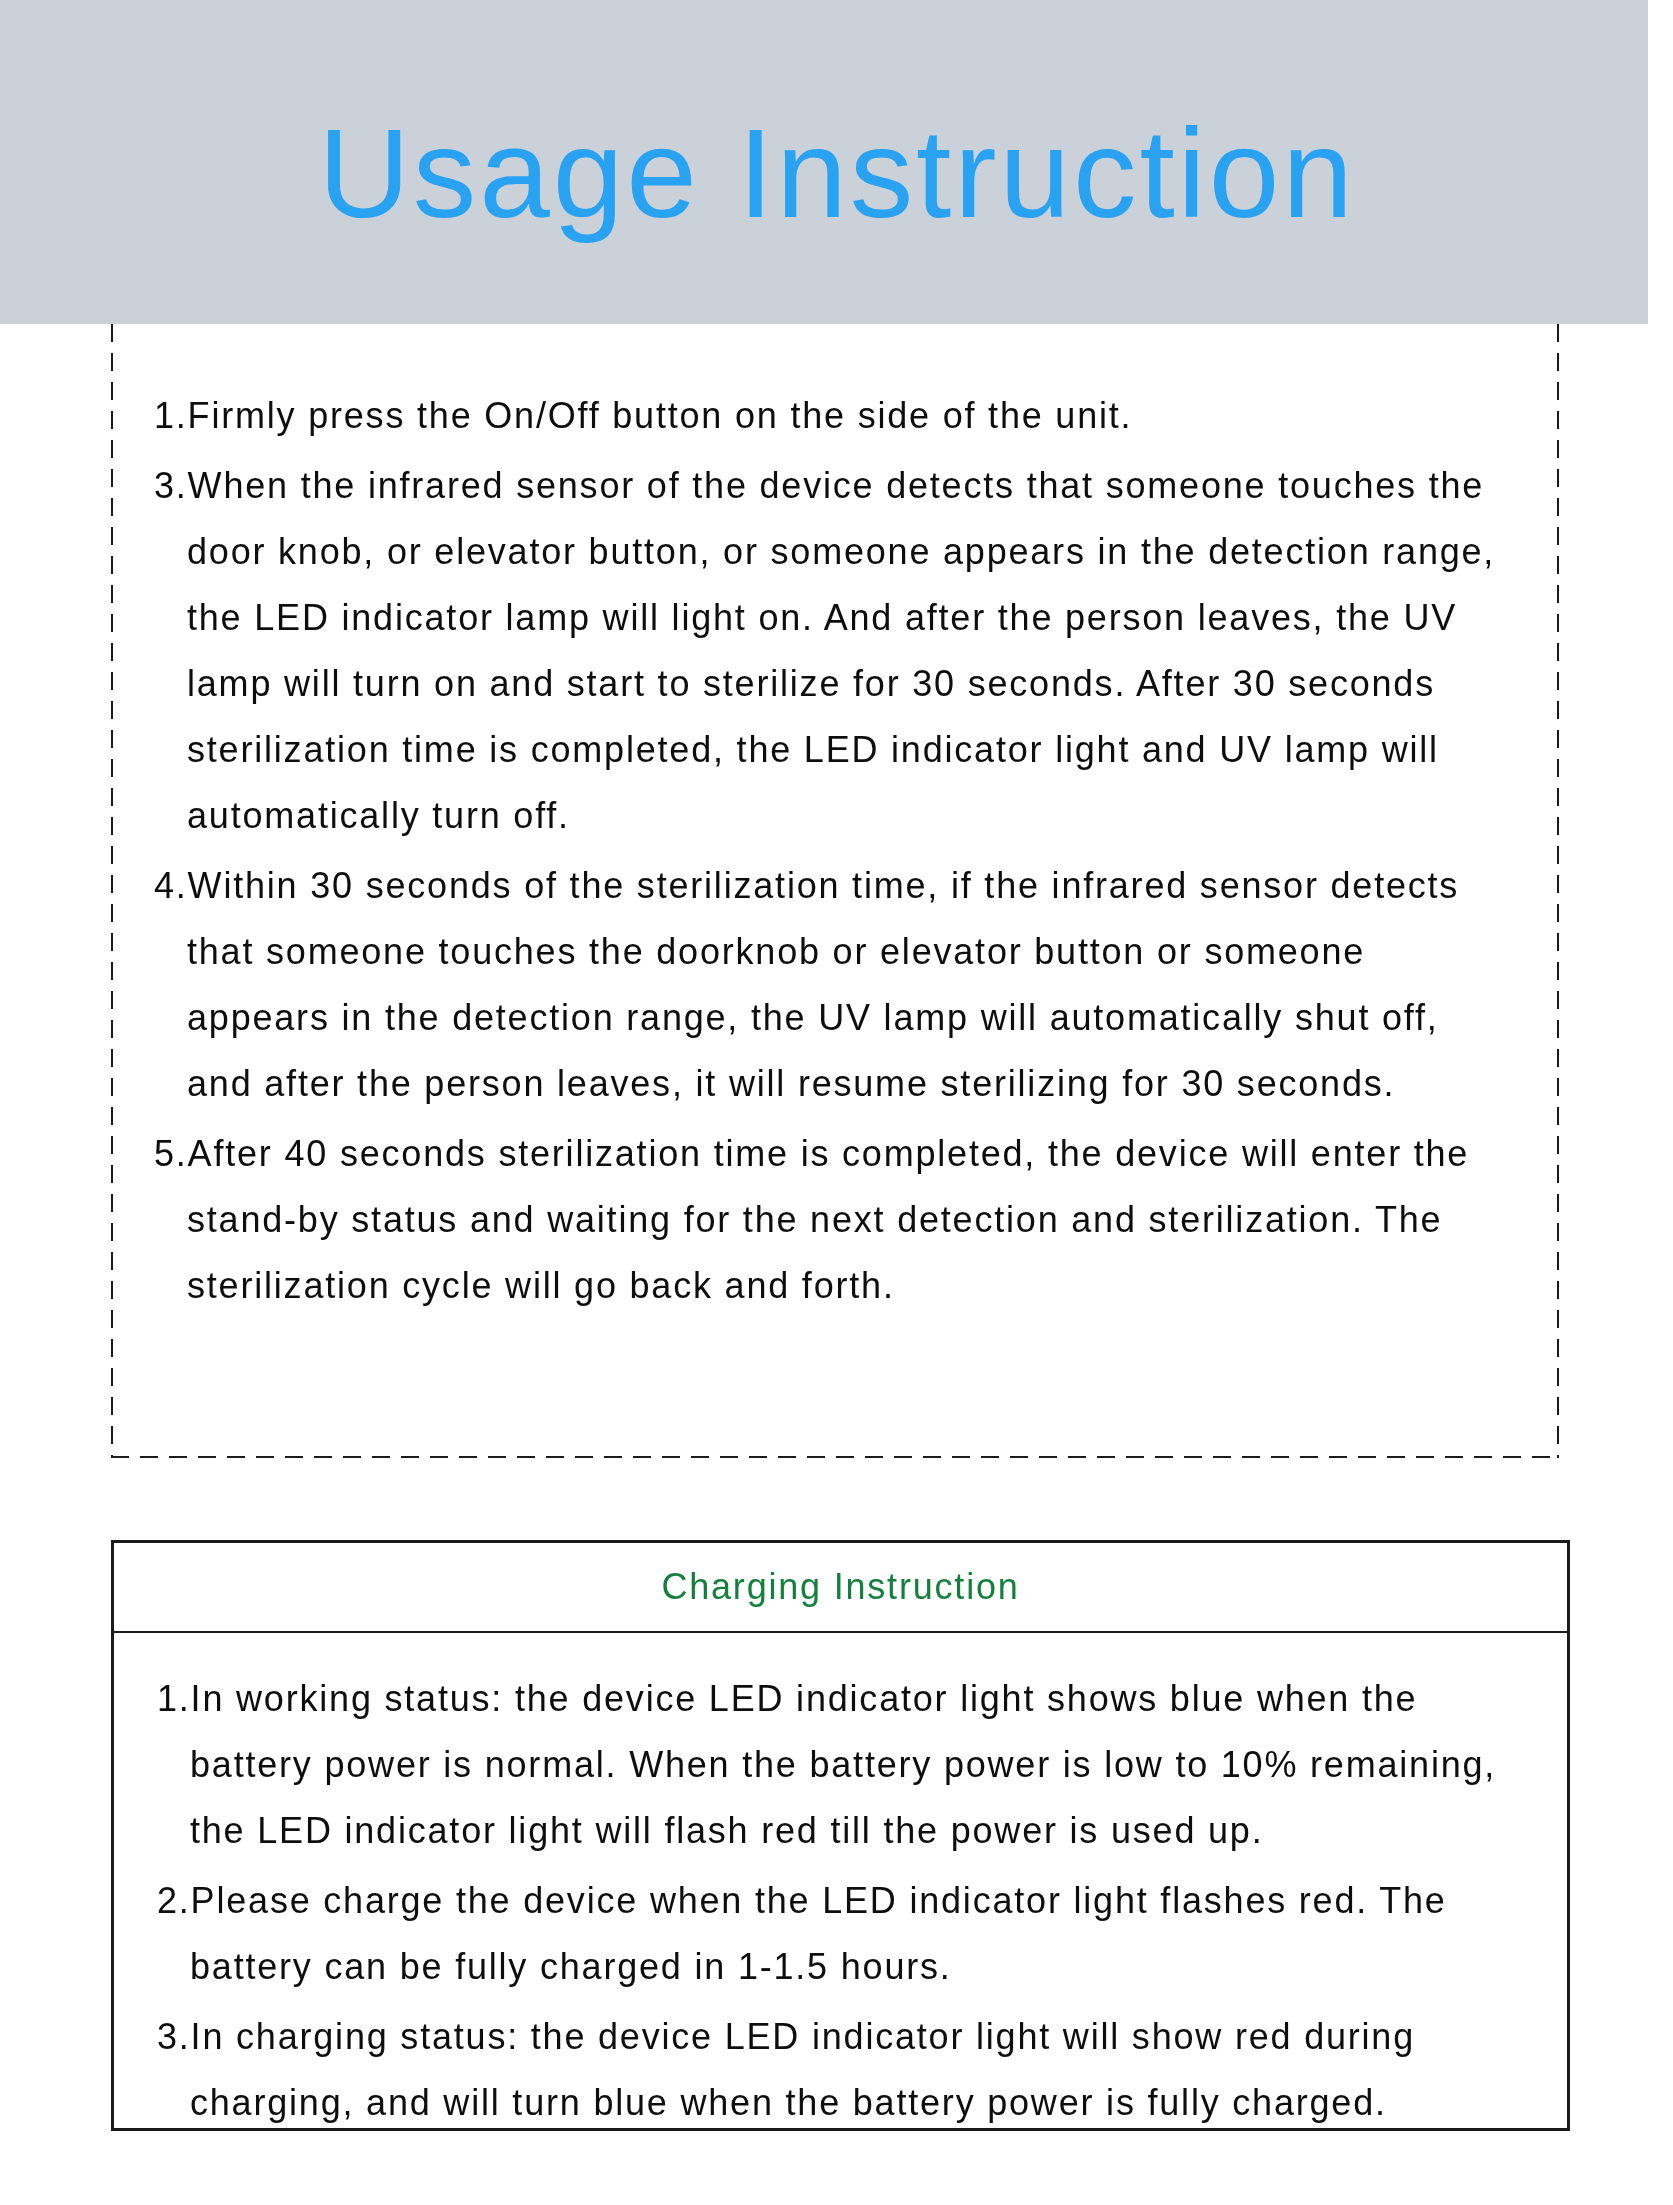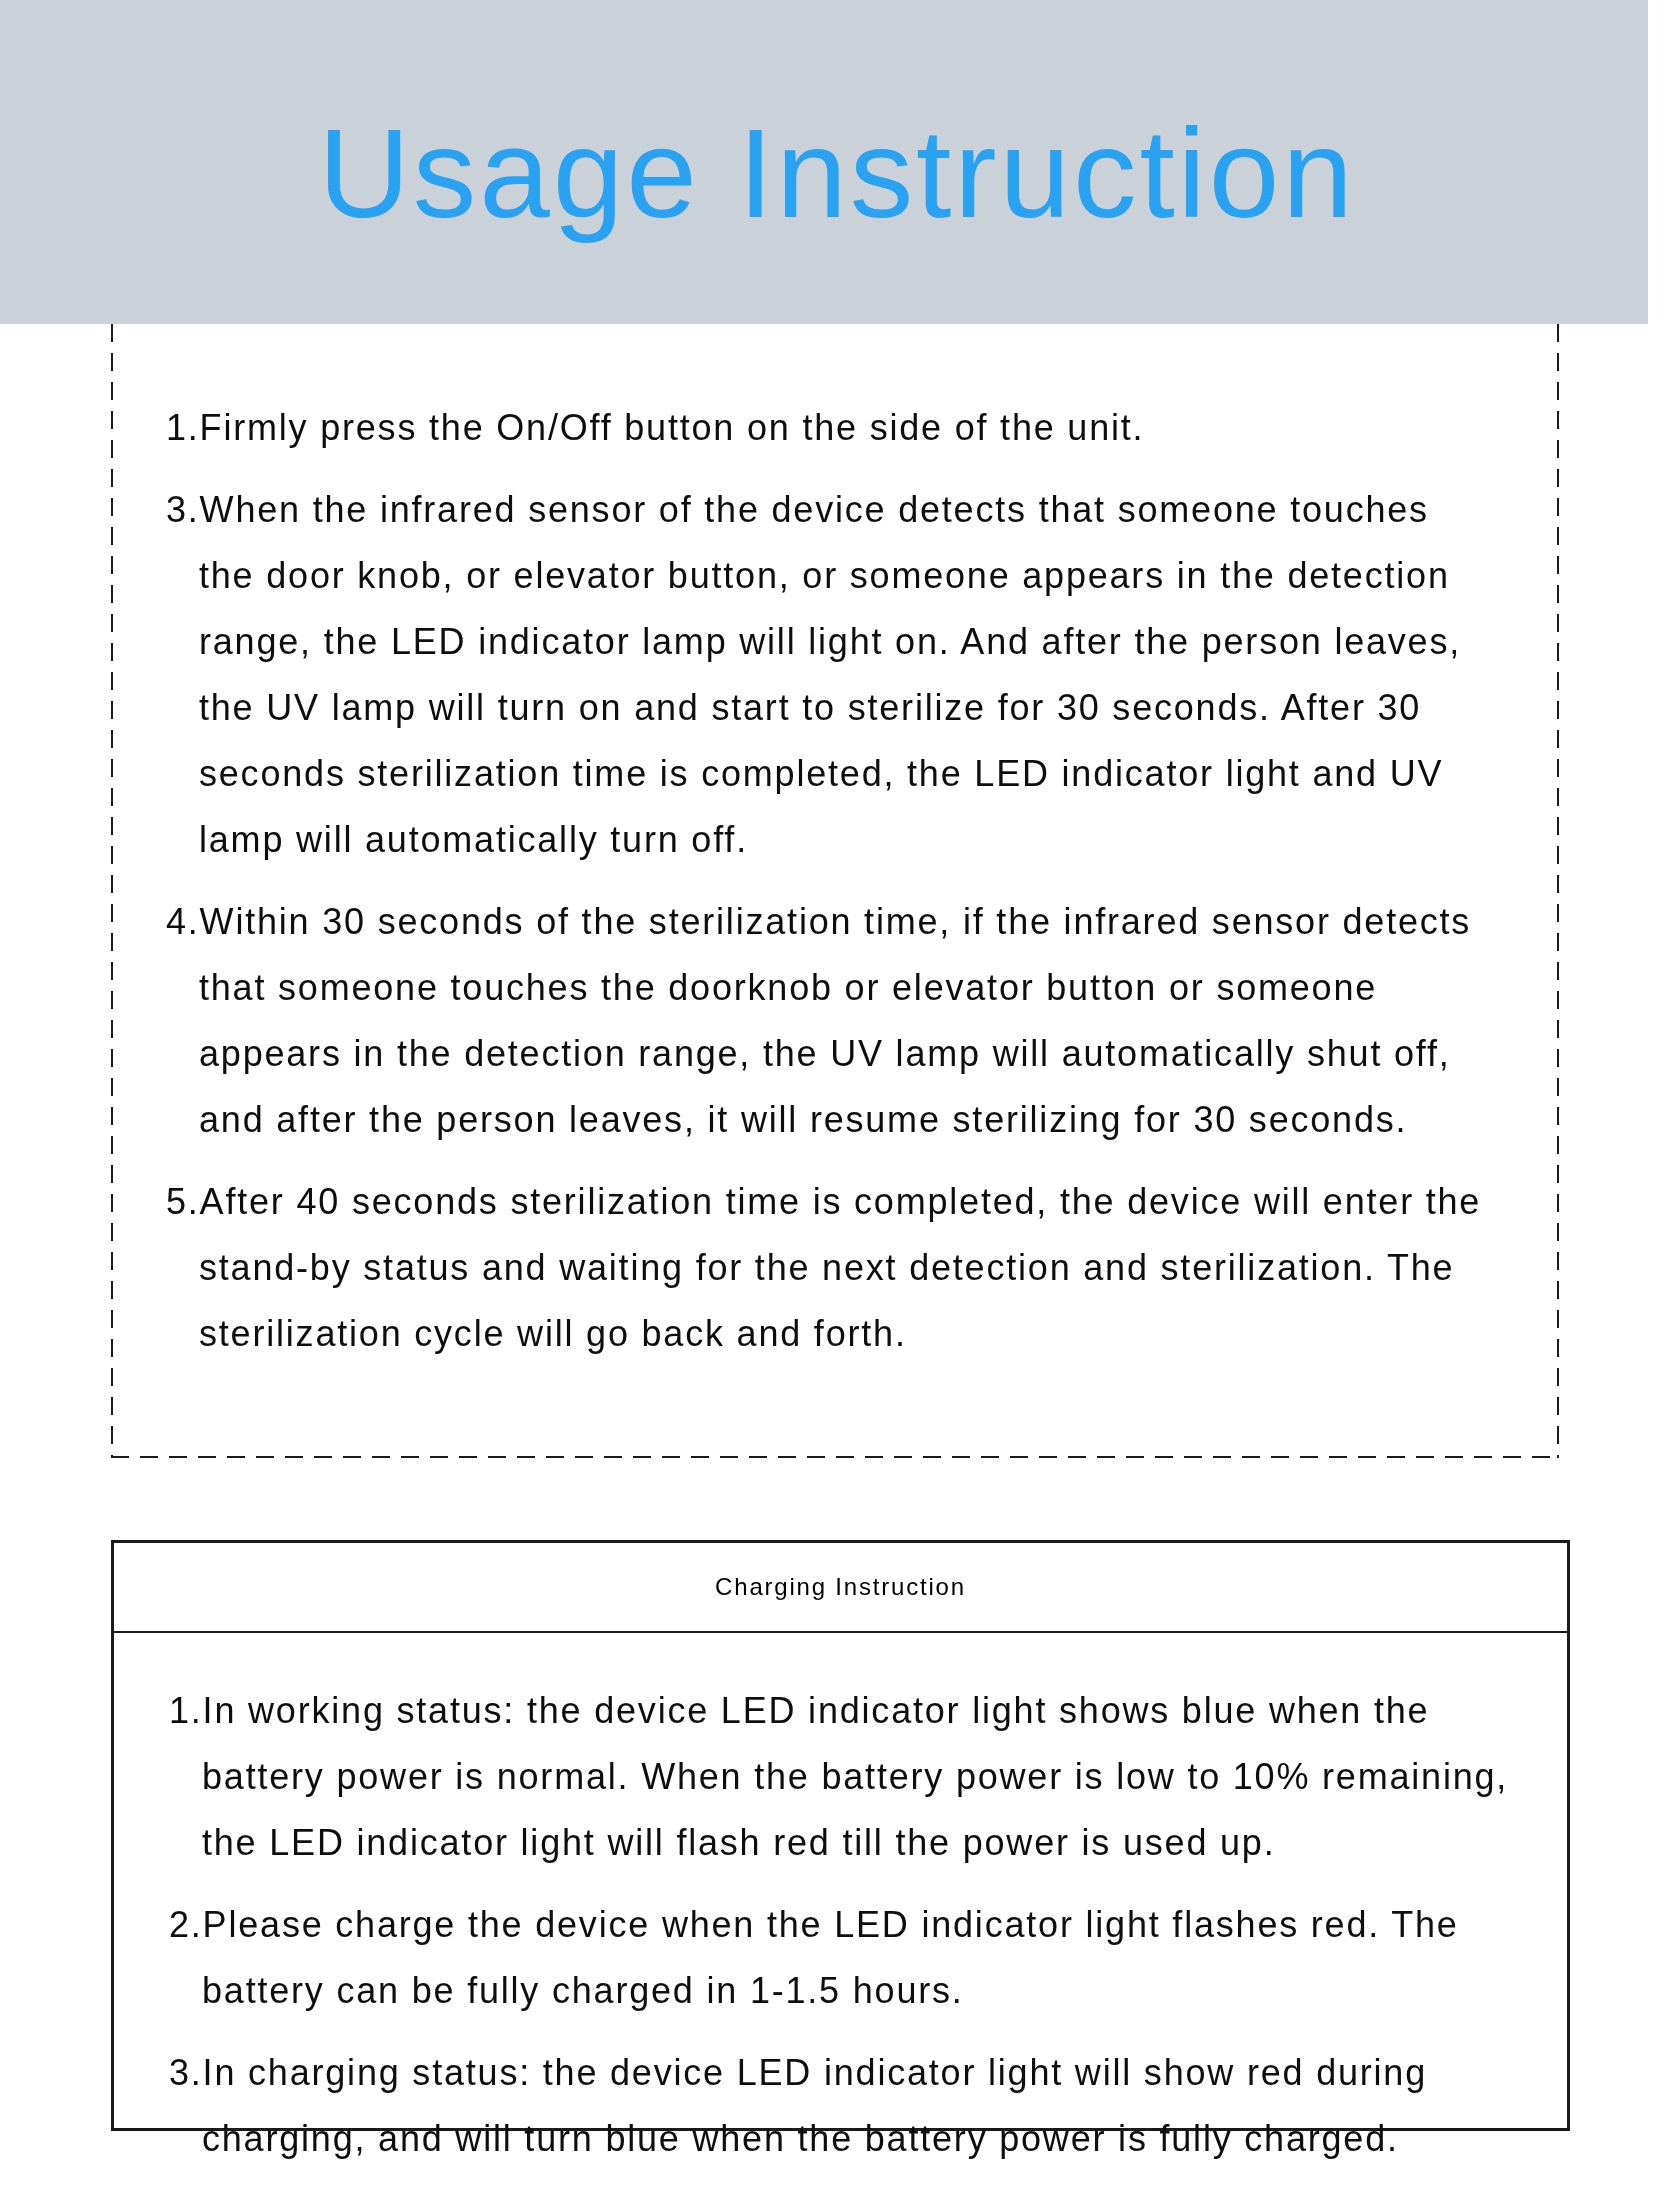--- a/index.html
+++ b/index.html
@@ -52,21 +52,21 @@
     background-image:
       repeating-linear-gradient(to bottom, #1B1B1B 0 18px, transparent 18px 29px),
       repeating-linear-gradient(to bottom, #1B1B1B 0 18px, transparent 18px 29px),
       repeating-linear-gradient(to right,  #1B1B1B 0 18px, transparent 18px 29px);
     background-size: 2.2px 100%, 2.2px 100%, 100% 2.2px;
     background-position: left top, right top, left bottom;
     background-repeat: no-repeat;
   }
 
   .step {
-    margin: 16px;
+    margin: 4px;
     font-size: 36px;
     line-height: 66px;
     letter-spacing: 1.8px;
     color: #0E0E0E;
     padding-left: 33px;   
     text-indent: -33px;
   }
 
   
   .charging-panel {
@@ -81,24 +81,24 @@
   }
   .charging-header {
     height: 88px;
     border-bottom: 2.9px solid #1B1B1B;
     display: flex;
     align-items: center;
     justify-content: center;
   }
   .charging-title {
     margin: 16px;
-    font-size: 24px;
+    font-size: 36px;
     font-weight: 400;
     letter-spacing: 1.8px;
-    color: #000000;
+    color: #15803d;
   }
   .charging-body {
     box-sizing: border-box;
     padding: 29px 36px 0 39px;
   }
 </style>
 </head>
 <body>
 
 <div class="page">

